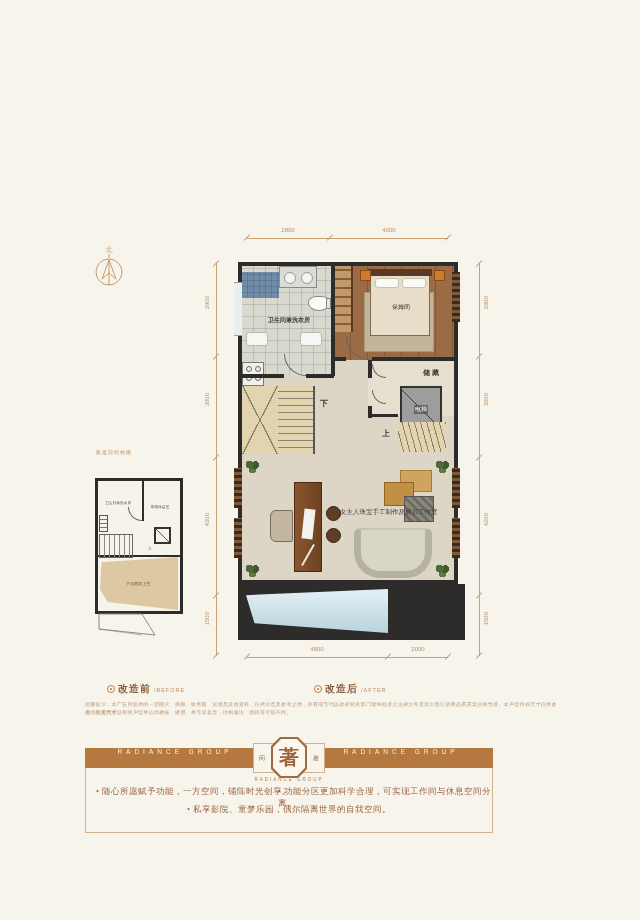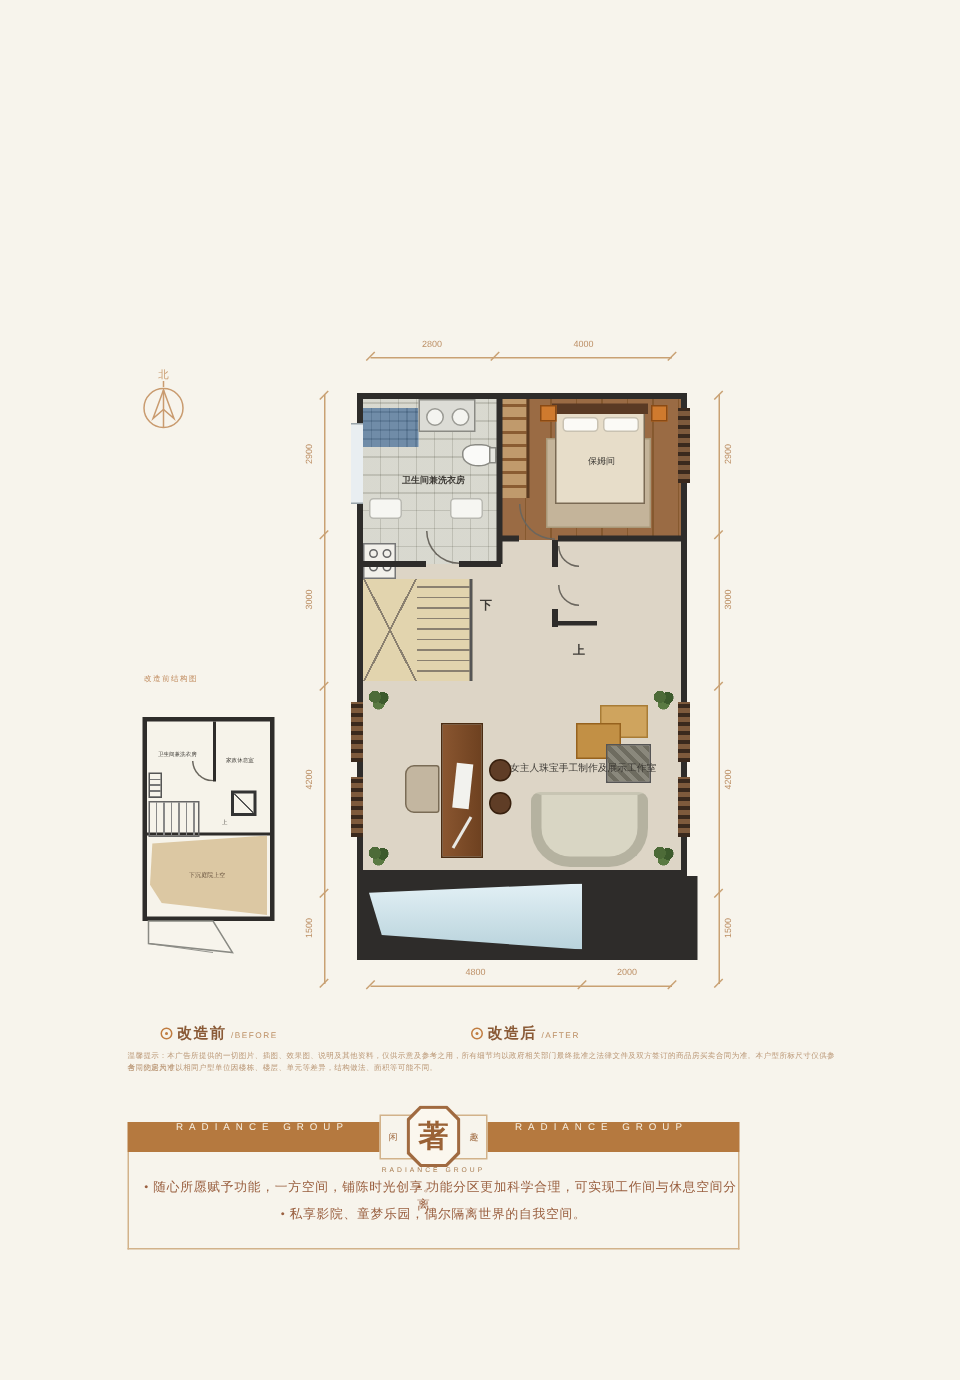--- a/index.html
+++ b/index.html
@@ -210,20 +210,27 @@
       <div class="bed">
         <div class="bedhead"></div>
         <div class="pillow" style="left:4px;"></div>
         <div class="pillow" style="left:31px;"></div>
         <span class="room-label" style="left:6px;top:32px;width:48px;font-size:6px;font-weight:normal;">保姆间</span>
       </div>
       <div class="nstand" style="left:26px;top:4px;"></div>
       <div class="nstand" style="left:100px;top:4px;"></div>
     </div>
 
+    <div class="abs storage">
+      <span class="room-label" style="left:44px;top:8px;width:40px;font-size:7px;letter-spacing:2px;">储藏</span>
+      <div class="elevator">
+        <span style="font-size:6px;color:#f2f2f2;background:rgba(60,60,60,.55);padding:0 1px;">电梯</span>
+      </div>
+      <div class="stairup"></div>
+    </div>
 
     <div class="abs stairsmain">
       <div class="stairsdiag"></div>
     </div>
     <span class="room-label" style="left:78px;top:132px;font-size:8px;">下</span>
     <span class="room-label" style="left:140px;top:162px;font-size:8px;">上</span>
 
     <div class="abs kitchenette">
       <div class="burner" style="left:3px;top:3px;"></div>
         <div class="burner" style="left:12px;top:3px;"></div>

